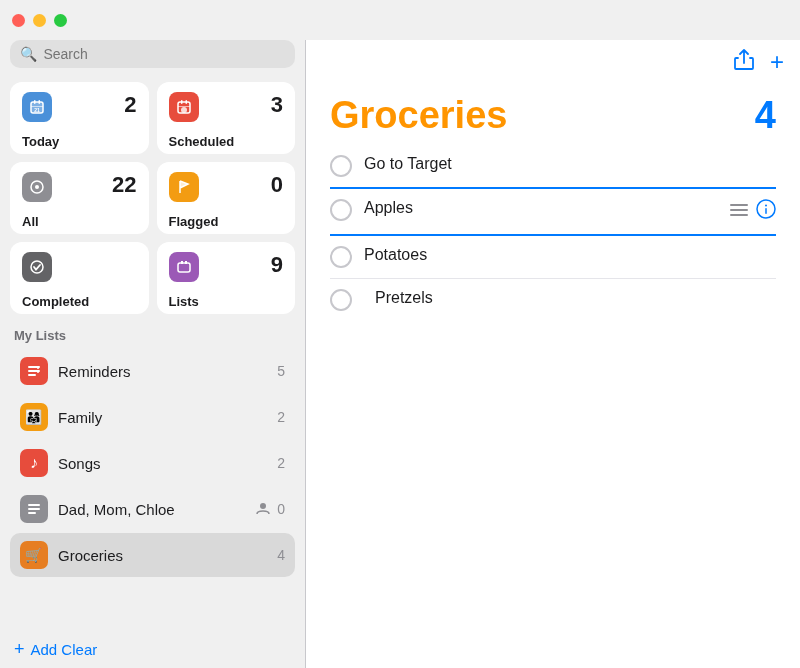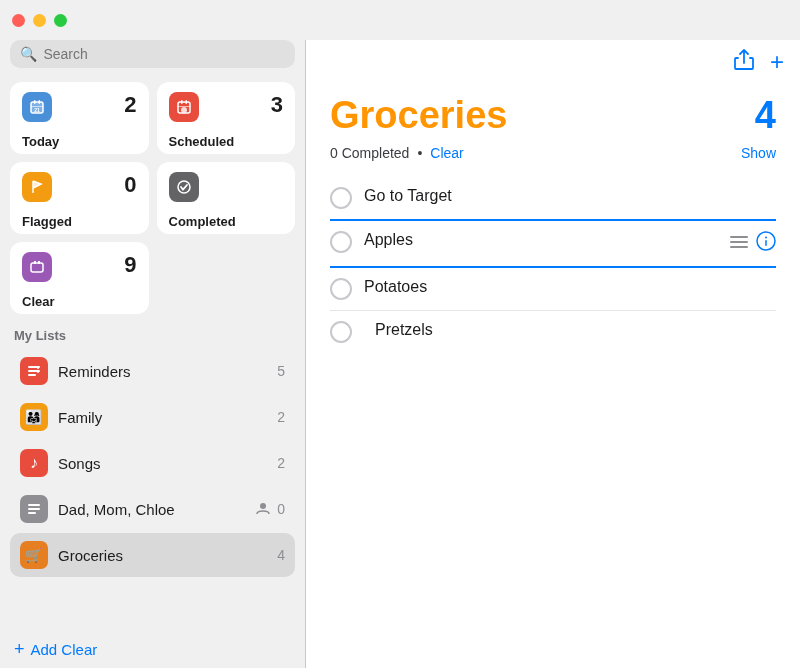--- a/index.html
+++ b/index.html
@@ -367,20 +367,30 @@
             <rect x="5" y="1" width="1.5" height="4" rx="0.75" fill="white"></rect>
             <rect x="9.5" y="1" width="1.5" height="4" rx="0.75" fill="white"></rect>
             <rect x="2" y="7" width="12" height="1" fill="white" opacity="0.6"></rect>
             <circle cx="8" cy="11" r="3" fill="white" opacity="0.8"></circle>
           </svg>
         </div>
         <span class="card-count">3</span>
         <span class="card-label">Scheduled</span>
       </div>
 
+      <div class="smart-card">
+        <div class="card-icon icon-all">
+          <svg width="16" height="16" viewBox="0 0 16 16">
+            <circle cx="8" cy="8" r="6" stroke="white" stroke-width="1.5" fill="none"></circle>
+            <circle cx="8" cy="8" r="2" fill="white"></circle>
+          </svg>
+        </div>
+        <span class="card-count">22</span>
+        <span class="card-label">All</span>
+      </div>
 
       <div class="smart-card">
         <div class="card-icon icon-flagged">
           <svg width="16" height="16" viewBox="0 0 16 16">
             <path d="M4 2 L4 14 M4 2 L12 5 L4 9" stroke="white" stroke-width="1.5" fill="white" fill-opacity="0.8"></path>
           </svg>
         </div>
         <span class="card-count">0</span>
         <span class="card-label">Flagged</span>
       </div>
@@ -397,21 +407,21 @@
 
       <div class="smart-card">
         <div class="card-icon icon-movies">
           <svg width="16" height="16" viewBox="0 0 16 16">
             <rect x="2" y="4" width="12" height="9" rx="2" stroke="white" stroke-width="1.5" fill="none"></rect>
             <rect x="5" y="2" width="2" height="3" fill="white"></rect>
             <rect x="9" y="2" width="2" height="3" fill="white"></rect>
           </svg>
         </div>
         <span class="card-count">9</span>
-        <span class="card-label">Clear</span>
+        <span class="card-label">Lists</span>
       </div>
 
     </div>
 
     <div class="section-heading">My Lists</div>
 
     <div class="list-items">
 
       <div class="list-item">
         <div class="list-icon" style="background:#e74c3c; font-size:16px; color:white;">
@@ -497,26 +507,20 @@
       <button class="toolbar-btn" style="font-size:24px; color:#007aff; font-weight:300;">+</button>
     </div>
 
     <div class="main-body">
 
       <div class="list-title-row">
         <h1 class="list-title">Groceries</h1>
         <span class="list-count-big">4</span>
       </div>
 
-      <div class="completed-row">
-        <span class="completed-count">0 Completed</span>
-        <span class="dot">•</span>
-        <button class="clear-btn">Clear</button>
-        <button class="show-btn">Show</button>
-      </div>
 
       <div class="reminder-list">
 
         <div class="reminder-item active-item">
           <button class="reminder-circle"></button>
           <span class="reminder-text">Go to Target</span>
         </div>
 
         <div class="reminder-item" style="border-bottom: 2px solid #007aff;">
           <button class="reminder-circle"></button>

